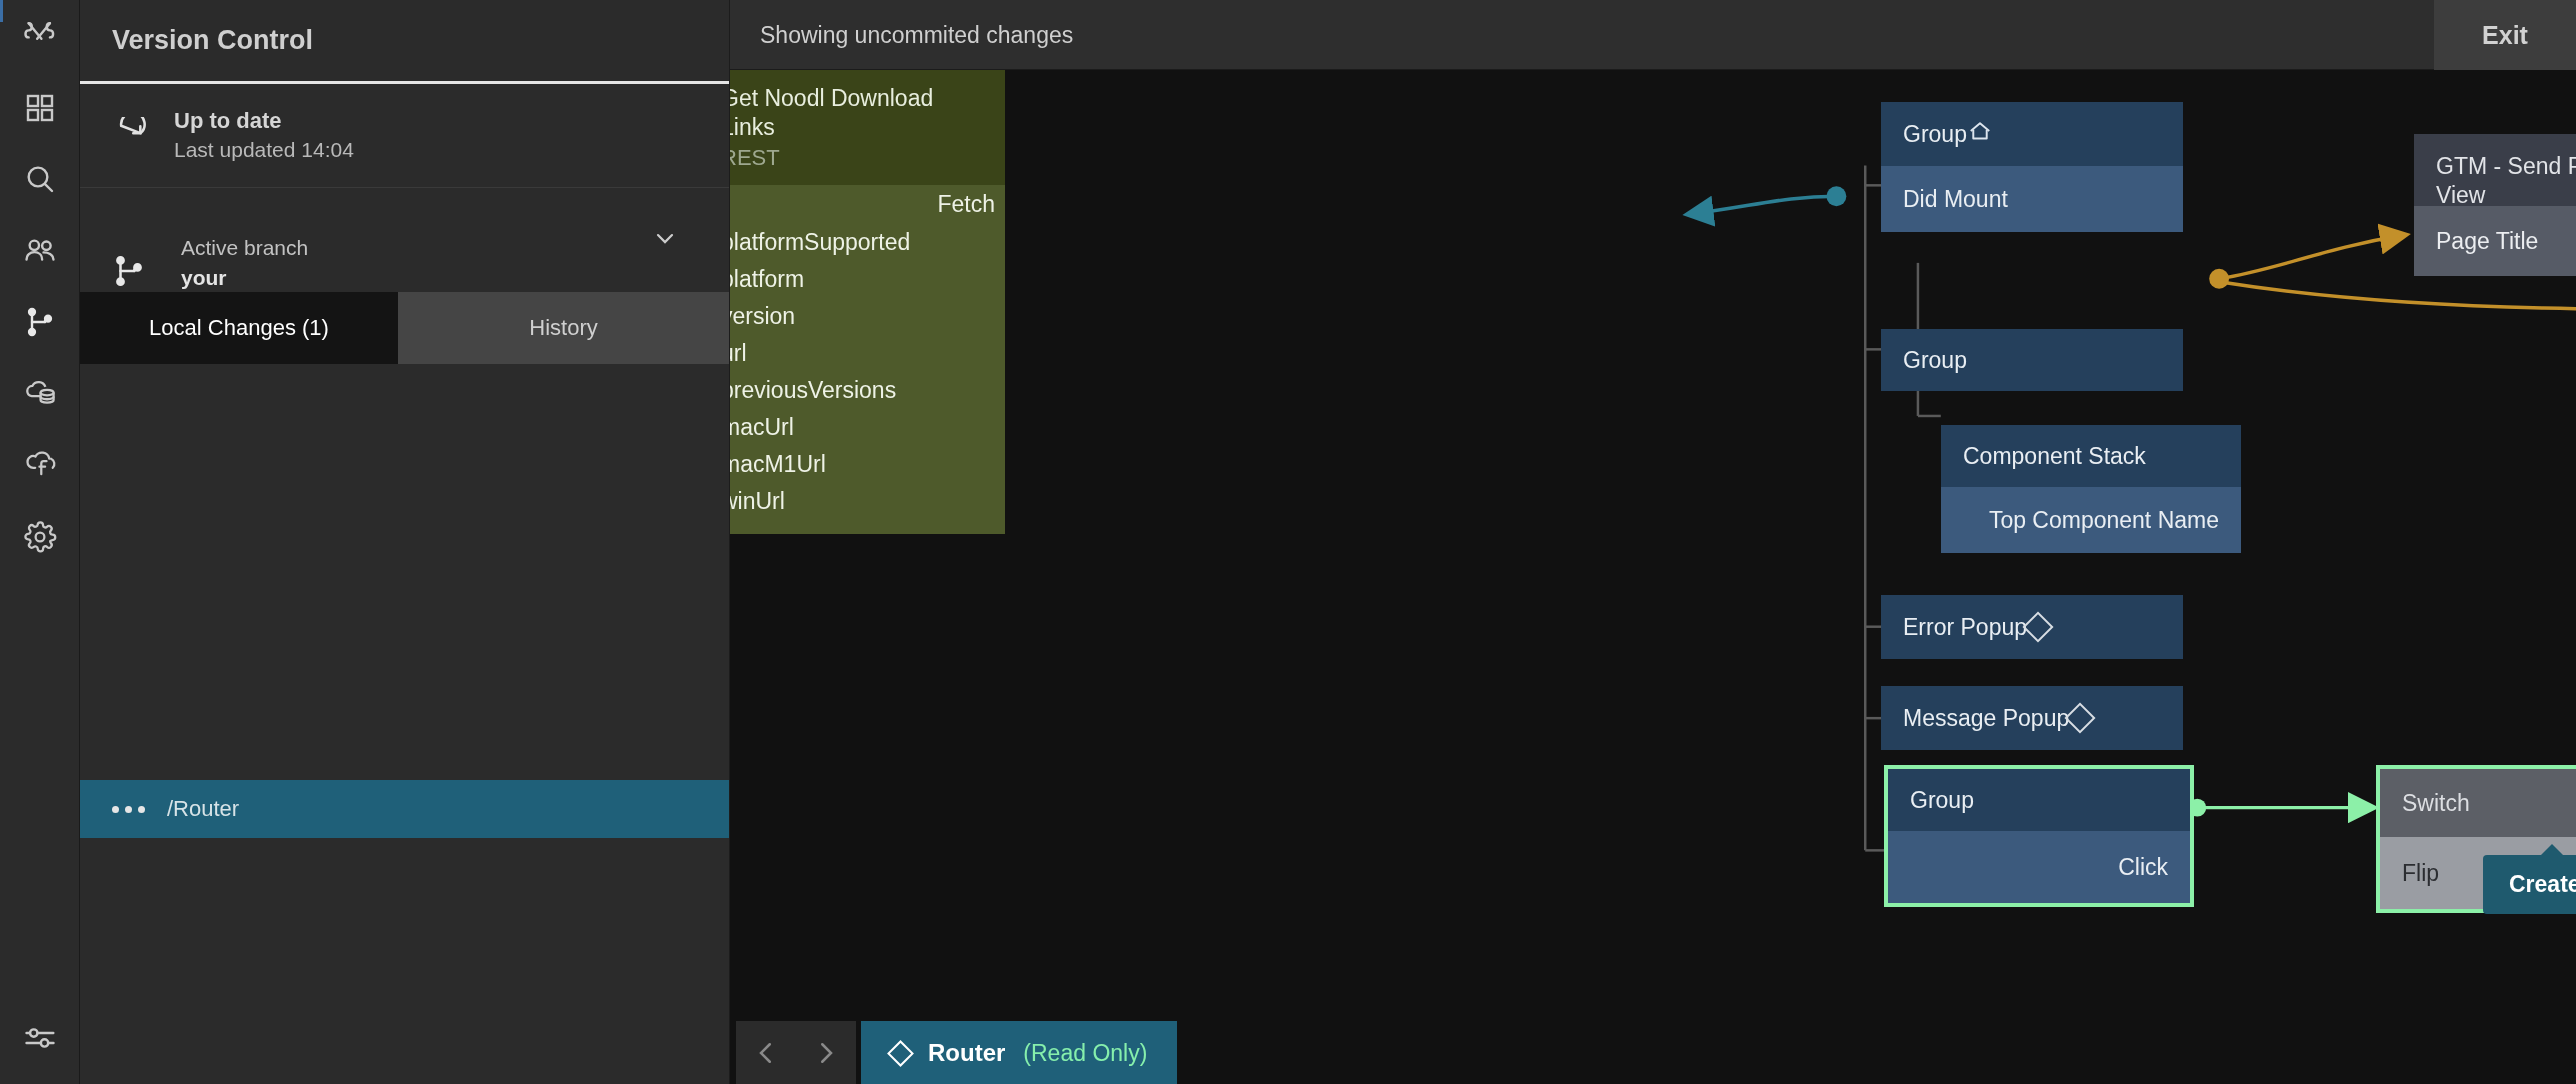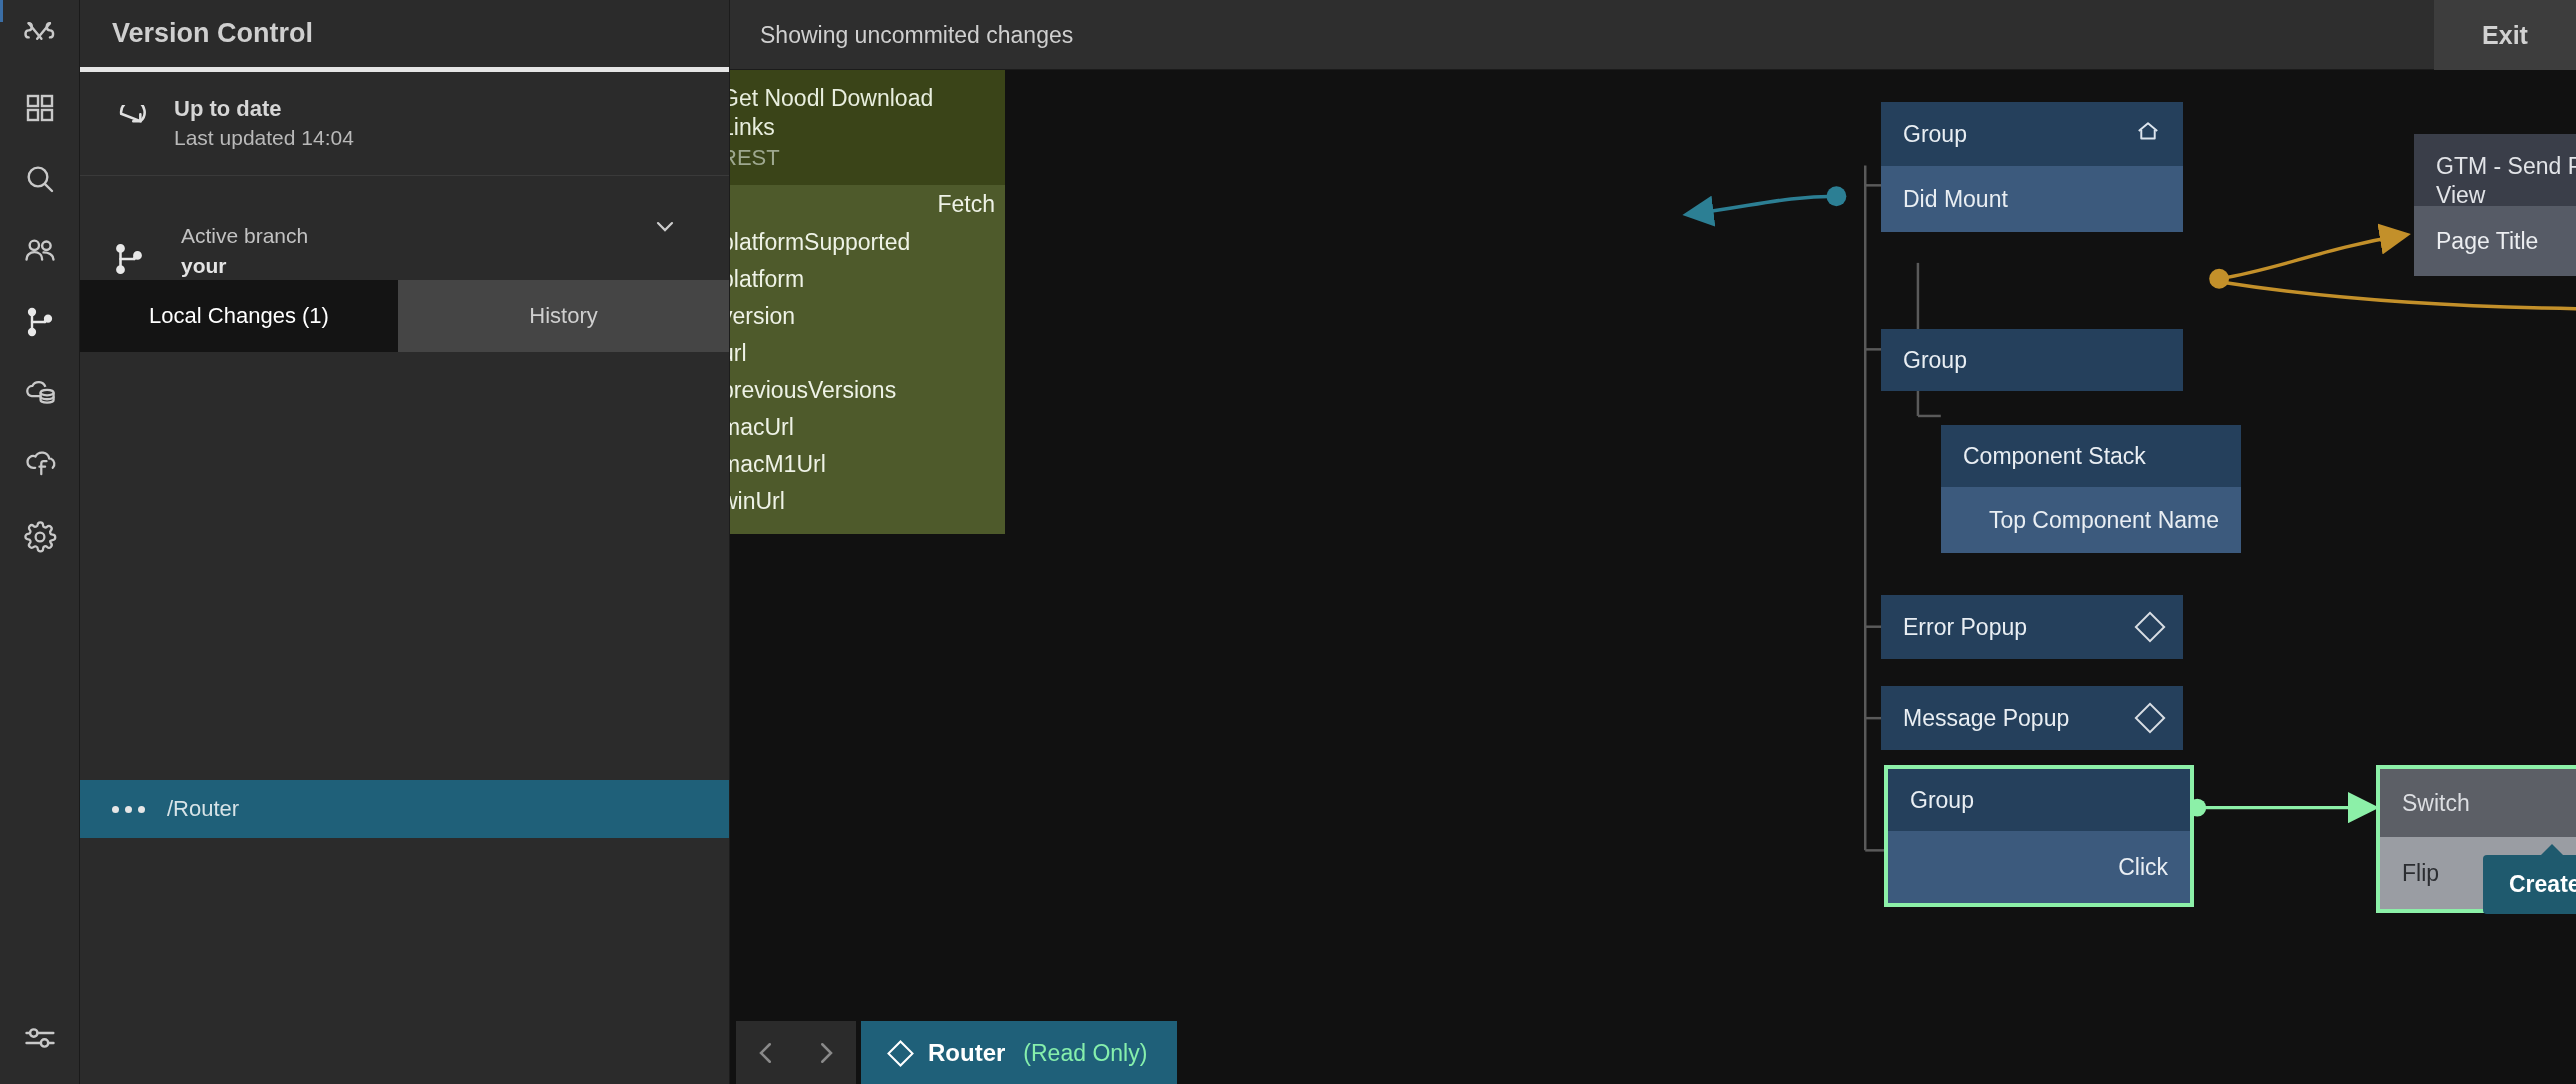--- a/index.html
+++ b/index.html
@@ -25,23 +25,23 @@
     cursor:pointer;
   }
   .rail-btn svg{ display:block; }
 
   
   #vc-panel{
     position:absolute; left:80px; top:0; width:650px; height:1085px;
     background:#2b2b2b; border-right:1px solid #1c1c1c;
   }
   #vc-title{
-    height:72px; display:flex; align-items:center; padding-left:32px;
+    height:84px; display:flex; align-items:center; padding-left:32px;
     font-size:27px; font-weight:bold; color:#cfcfcf;
-    border-bottom:5px solid #e5e5e5;
+    border-bottom:3px solid #e5e5e5;
   }
   #vc-status{
     height:104px; display:flex; align-items:center; padding-left:32px; gap:28px;
     border-bottom:1px solid #3a3a3a;
   }
   #vc-status .txt1{ font-size:22px; font-weight:bold; color:#d6d6d6; line-height:1.35;}
   #vc-status .txt2{ font-size:21px; color:#b9b9b9; line-height:1.35;}
 
   #vc-branch{
     height:104px; display:flex; align-items:flex-end; padding-left:32px; gap:35px;
@@ -109,21 +109,21 @@
 
   
   #canvas{
     position:absolute; left:730px; top:70px; right:0; bottom:0;
     background:#111111; overflow:hidden;
   }
   #edges{ position:absolute; left:0; top:0; width:1846px; height:1015px; }
 
   .node{ position:absolute; }
   .node .hdr{
-    display:flex; align-items:center; justify-content:space-between;
+    display:flex; align-items:center; 
     padding:0 22px;
   }
   .node .hdr .t{ font-size:23px; }
   .node .port{ font-size:23px; display:flex; align-items:center; }
 
   
   .n-blue .hdr{ background:#25405c; color:#e9eef3; }
   .n-blue .body{ background:#3c5a7d; color:#e9eef3; }
 
   

